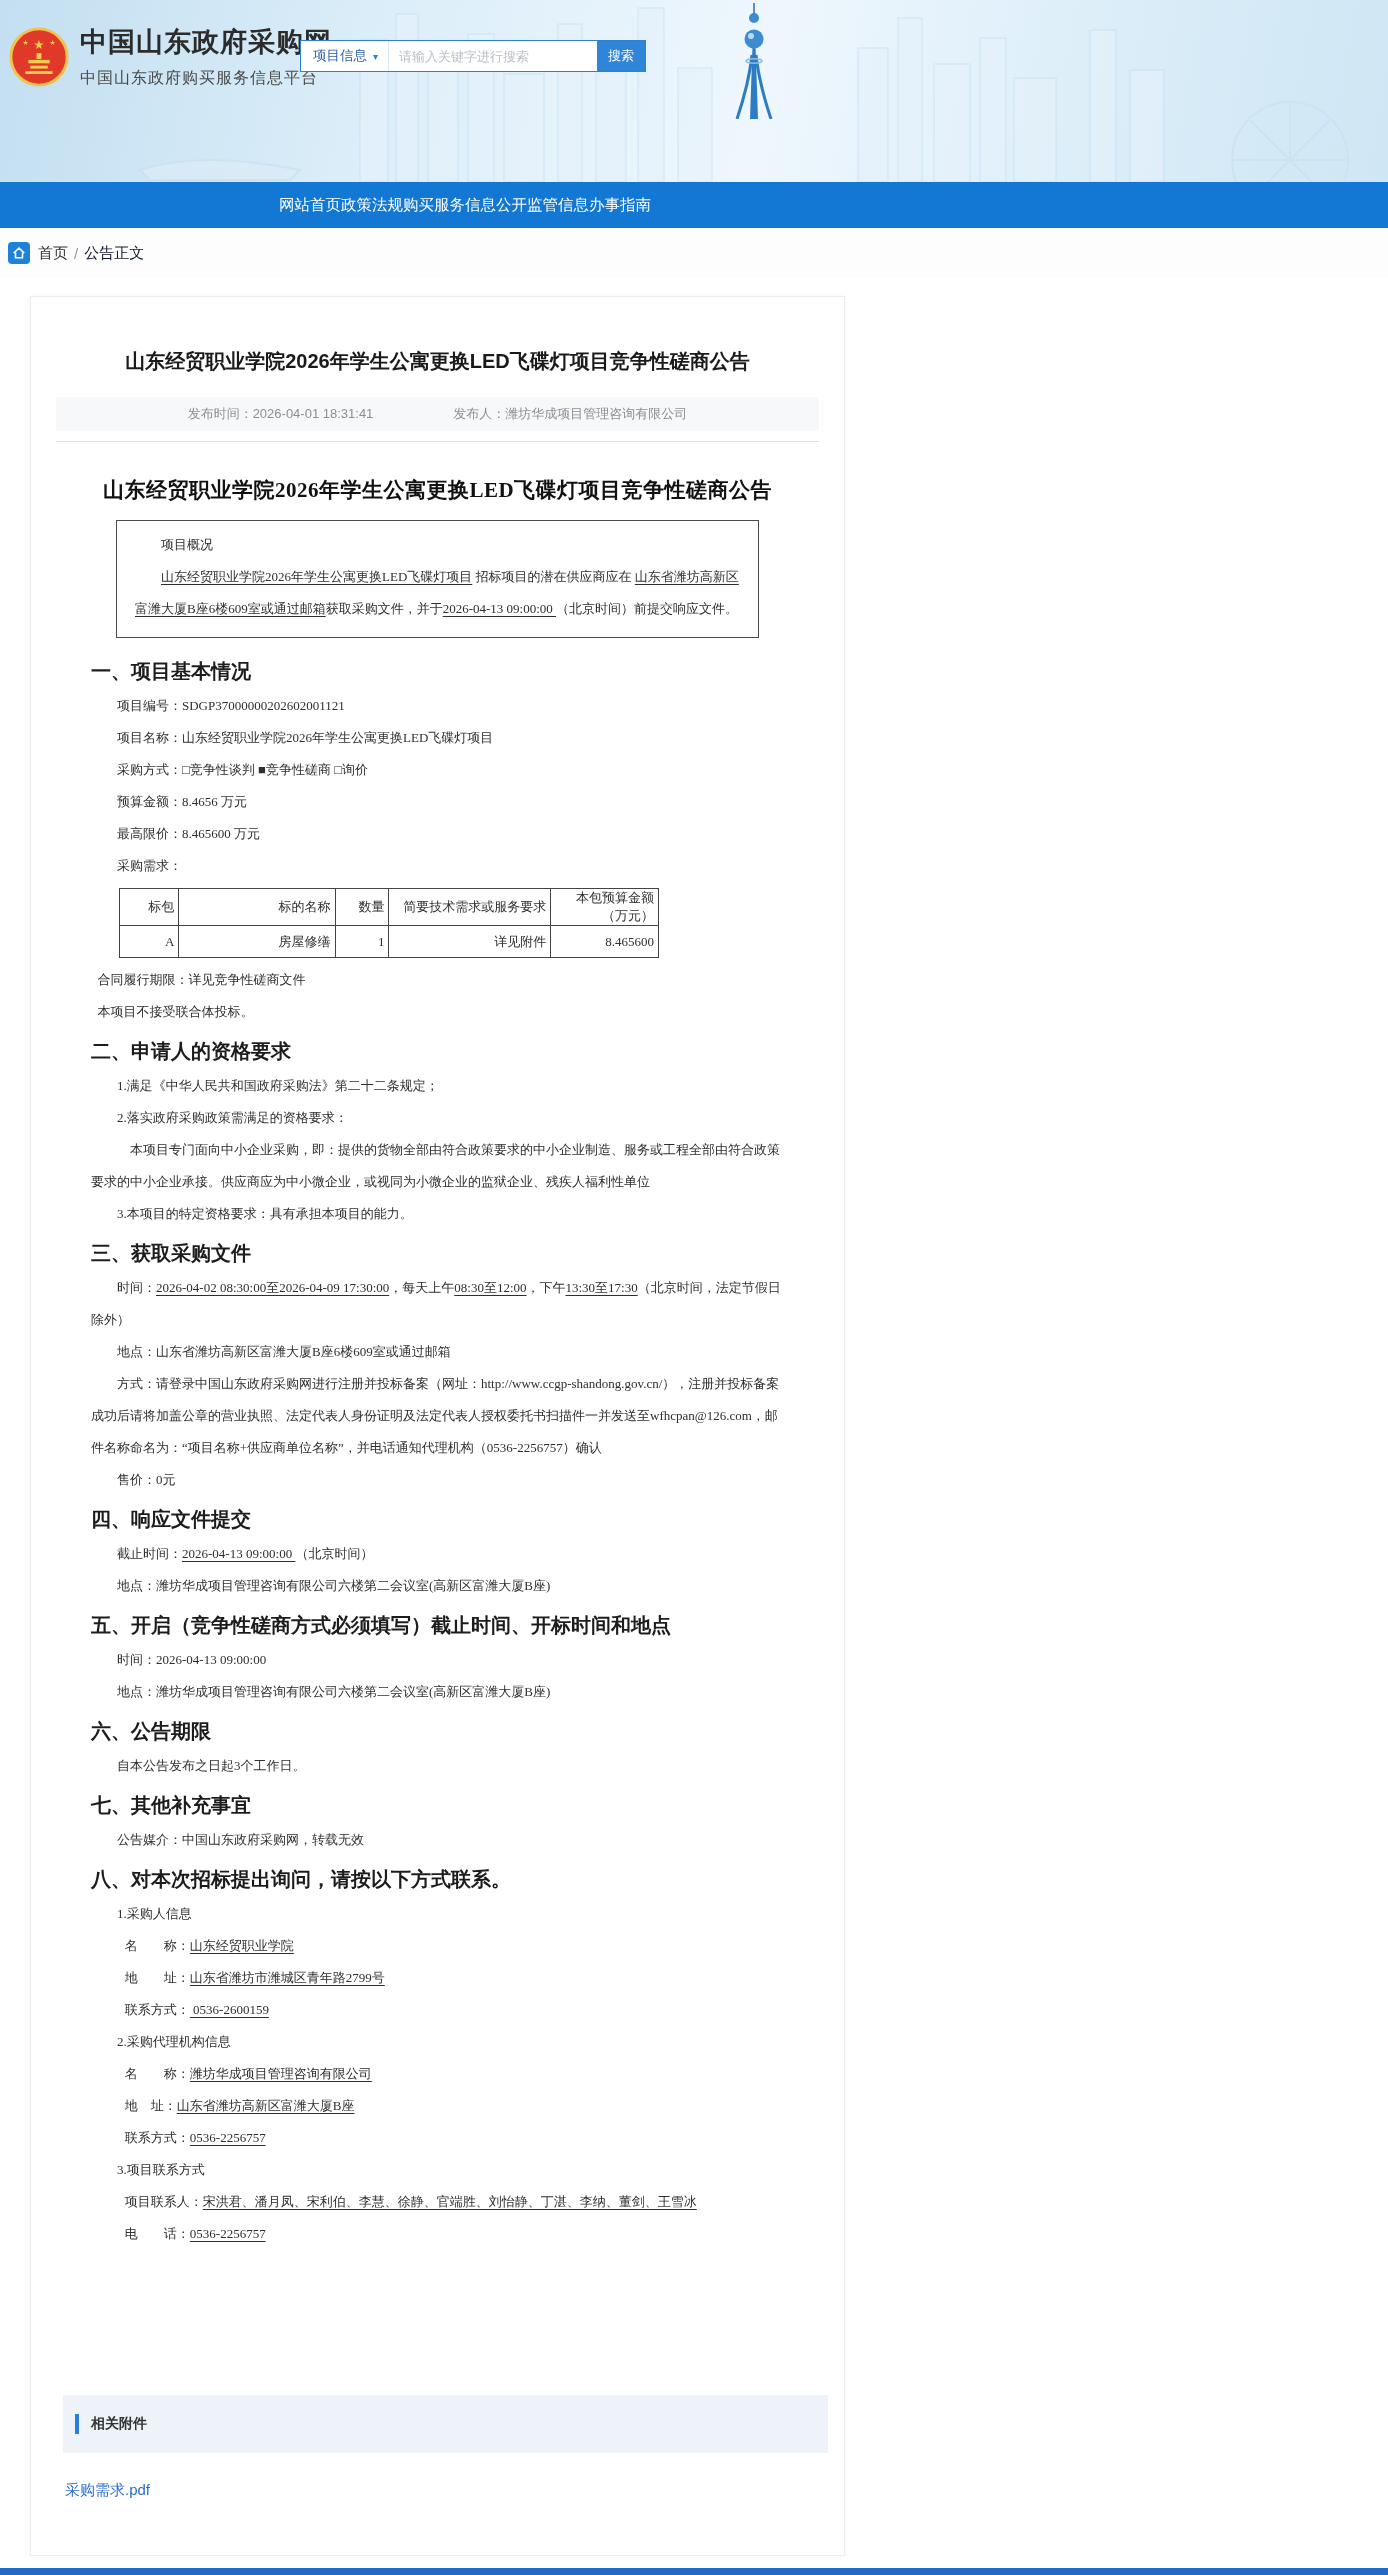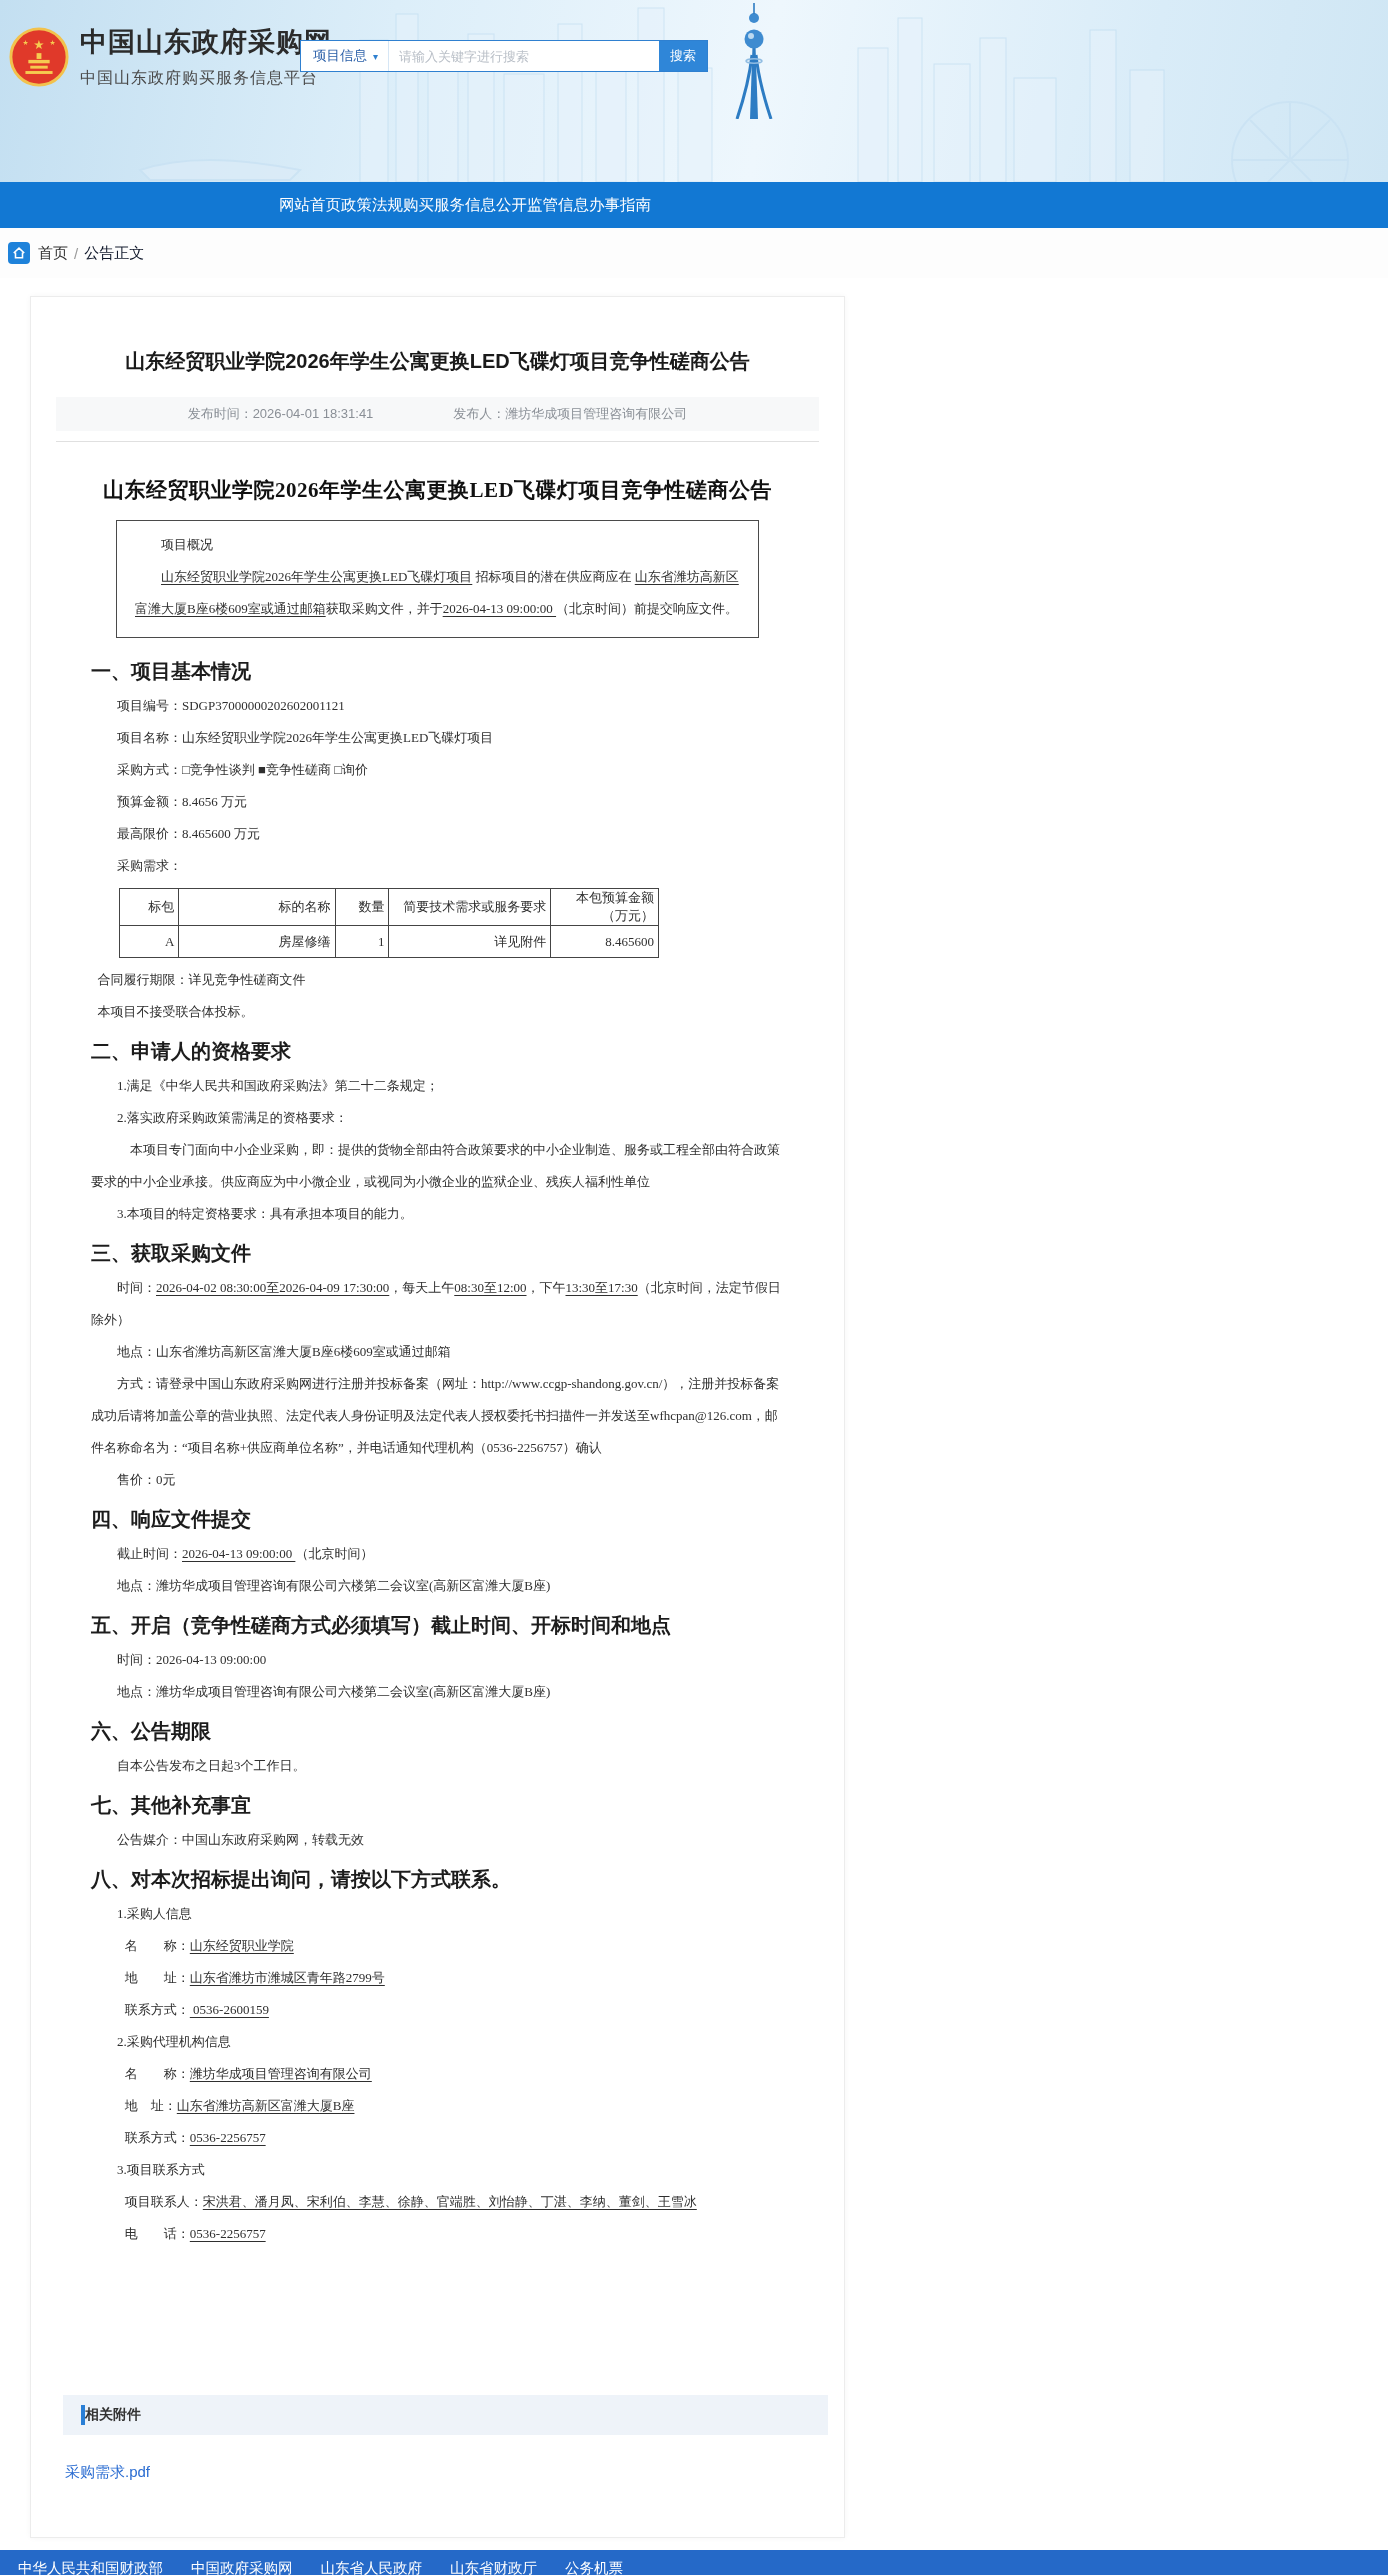--- a/index.html
+++ b/index.html
@@ -12,21 +12,21 @@
   }
   
   .site-header { position: relative; height: 182px;
     background: linear-gradient(100deg,#c3dff1 0%,#dceef9 28%,#eef7fd 55%,#d9ecf8 82%,#cfe6f4 100%);
     overflow: hidden; }
   .skyline { position: absolute; inset: 0; }
   .logo-row { position: absolute; left: 8px; top: 24px; display: flex; align-items: center; }
   .titles { margin-left: 10px; }
   .site-title { font-size: 27px; font-weight: bold; color: #2b2b2b; letter-spacing: 1px; }
   .site-subtitle { font-size: 16px; color: #4a4a4a; margin-top: 8px; letter-spacing: 1px; }
-  .search-box { position: absolute; left: 300px; top: 40px; width: 408px; height: 32px;
+  .search-box { position: absolute; left: 300px; top: 40px; width: 346px; height: 32px;
     background: #fff; border: 1px solid #2f80d0; display: flex; align-items: stretch; }
   .search-category { display: flex; align-items: center; gap: 6px; padding: 0 10px 0 12px;
     font-size: 13.5px; color: #2a5fa8; cursor: pointer; border-right: 1px solid #d6e6f5; white-space: nowrap; }
   .search-category .caret { color: #2f80d0; font-size: 10px; }
   .search-input { flex: 1; border: none; outline: none; padding: 0 10px; font-size: 13px; color:#333; min-width:0; }
   .search-input::placeholder { color: #b9bfc7; }
   .search-btn { width: 48px; border: none; background: #2f86d8; color: #fff; font-size: 13px; cursor: pointer; }
   .tower { position: absolute; left: 727px; top: 3px; }
   
   .main-nav { height: 46px; background: #1278d3; }
@@ -53,21 +53,21 @@
     font-size: 13px; color: #2f2f2f; }
   .doc-box { border: 1px solid #4a4a4a; padding: 8px 18px 12px; margin: 10px 25px 16px; }
   .doc-line { line-height: 32px; text-indent: 2em; }
   .doc-heading { font-family: "Liberation Sans", "DejaVu Sans", sans-serif; font-weight: bold;
     font-size: 20px; color: #1c1c1c; line-height: 34px; margin: 6px 0 2px; }
   .u { text-decoration: underline; text-underline-offset: 3px; }
   .doc-table { border-collapse: collapse; width: 540px; margin: 6px 0 6px 28px; text-align: right; }
   .doc-table th, .doc-table td { border: 1px solid #444; height: 32px; font-weight: 400; font-size: 13px; padding: 0 4px; }
   
   .attachments { margin: 145px 16px 0 32px; }
-  .attach-header { display: flex; align-items: center; background: #eef3f9; height: 40px; padding-left: 18px; }
+  .attach-header { display: flex; align-items: center; gap: 12px; background: #eef3f9; height: 58px; padding-left: 12px; }
   .accent-bar { width: 4px; height: 20px; background: #2a7fd6; }
   .attach-title { font-size: 14px; font-weight: bold; color: #333; }
   .attach-link { display: inline-block; margin: 28px 0 0 2px; color: #2a6cd1; font-size: 15px; text-decoration: none; cursor: pointer; }
   
   .footer { position: relative; margin-top: 12px; height: 150px; background: #2569c8; color: #fff; }
   .footer-links { display: flex; gap: 28px; padding: 9px 0 8px 18px; font-size: 14.5px;
     border-bottom: 1px solid rgba(255,255,255,.4); }
   .footer-link { color: #fff; text-decoration: none; cursor: pointer; white-space: nowrap; }
 </style>
 </head>

